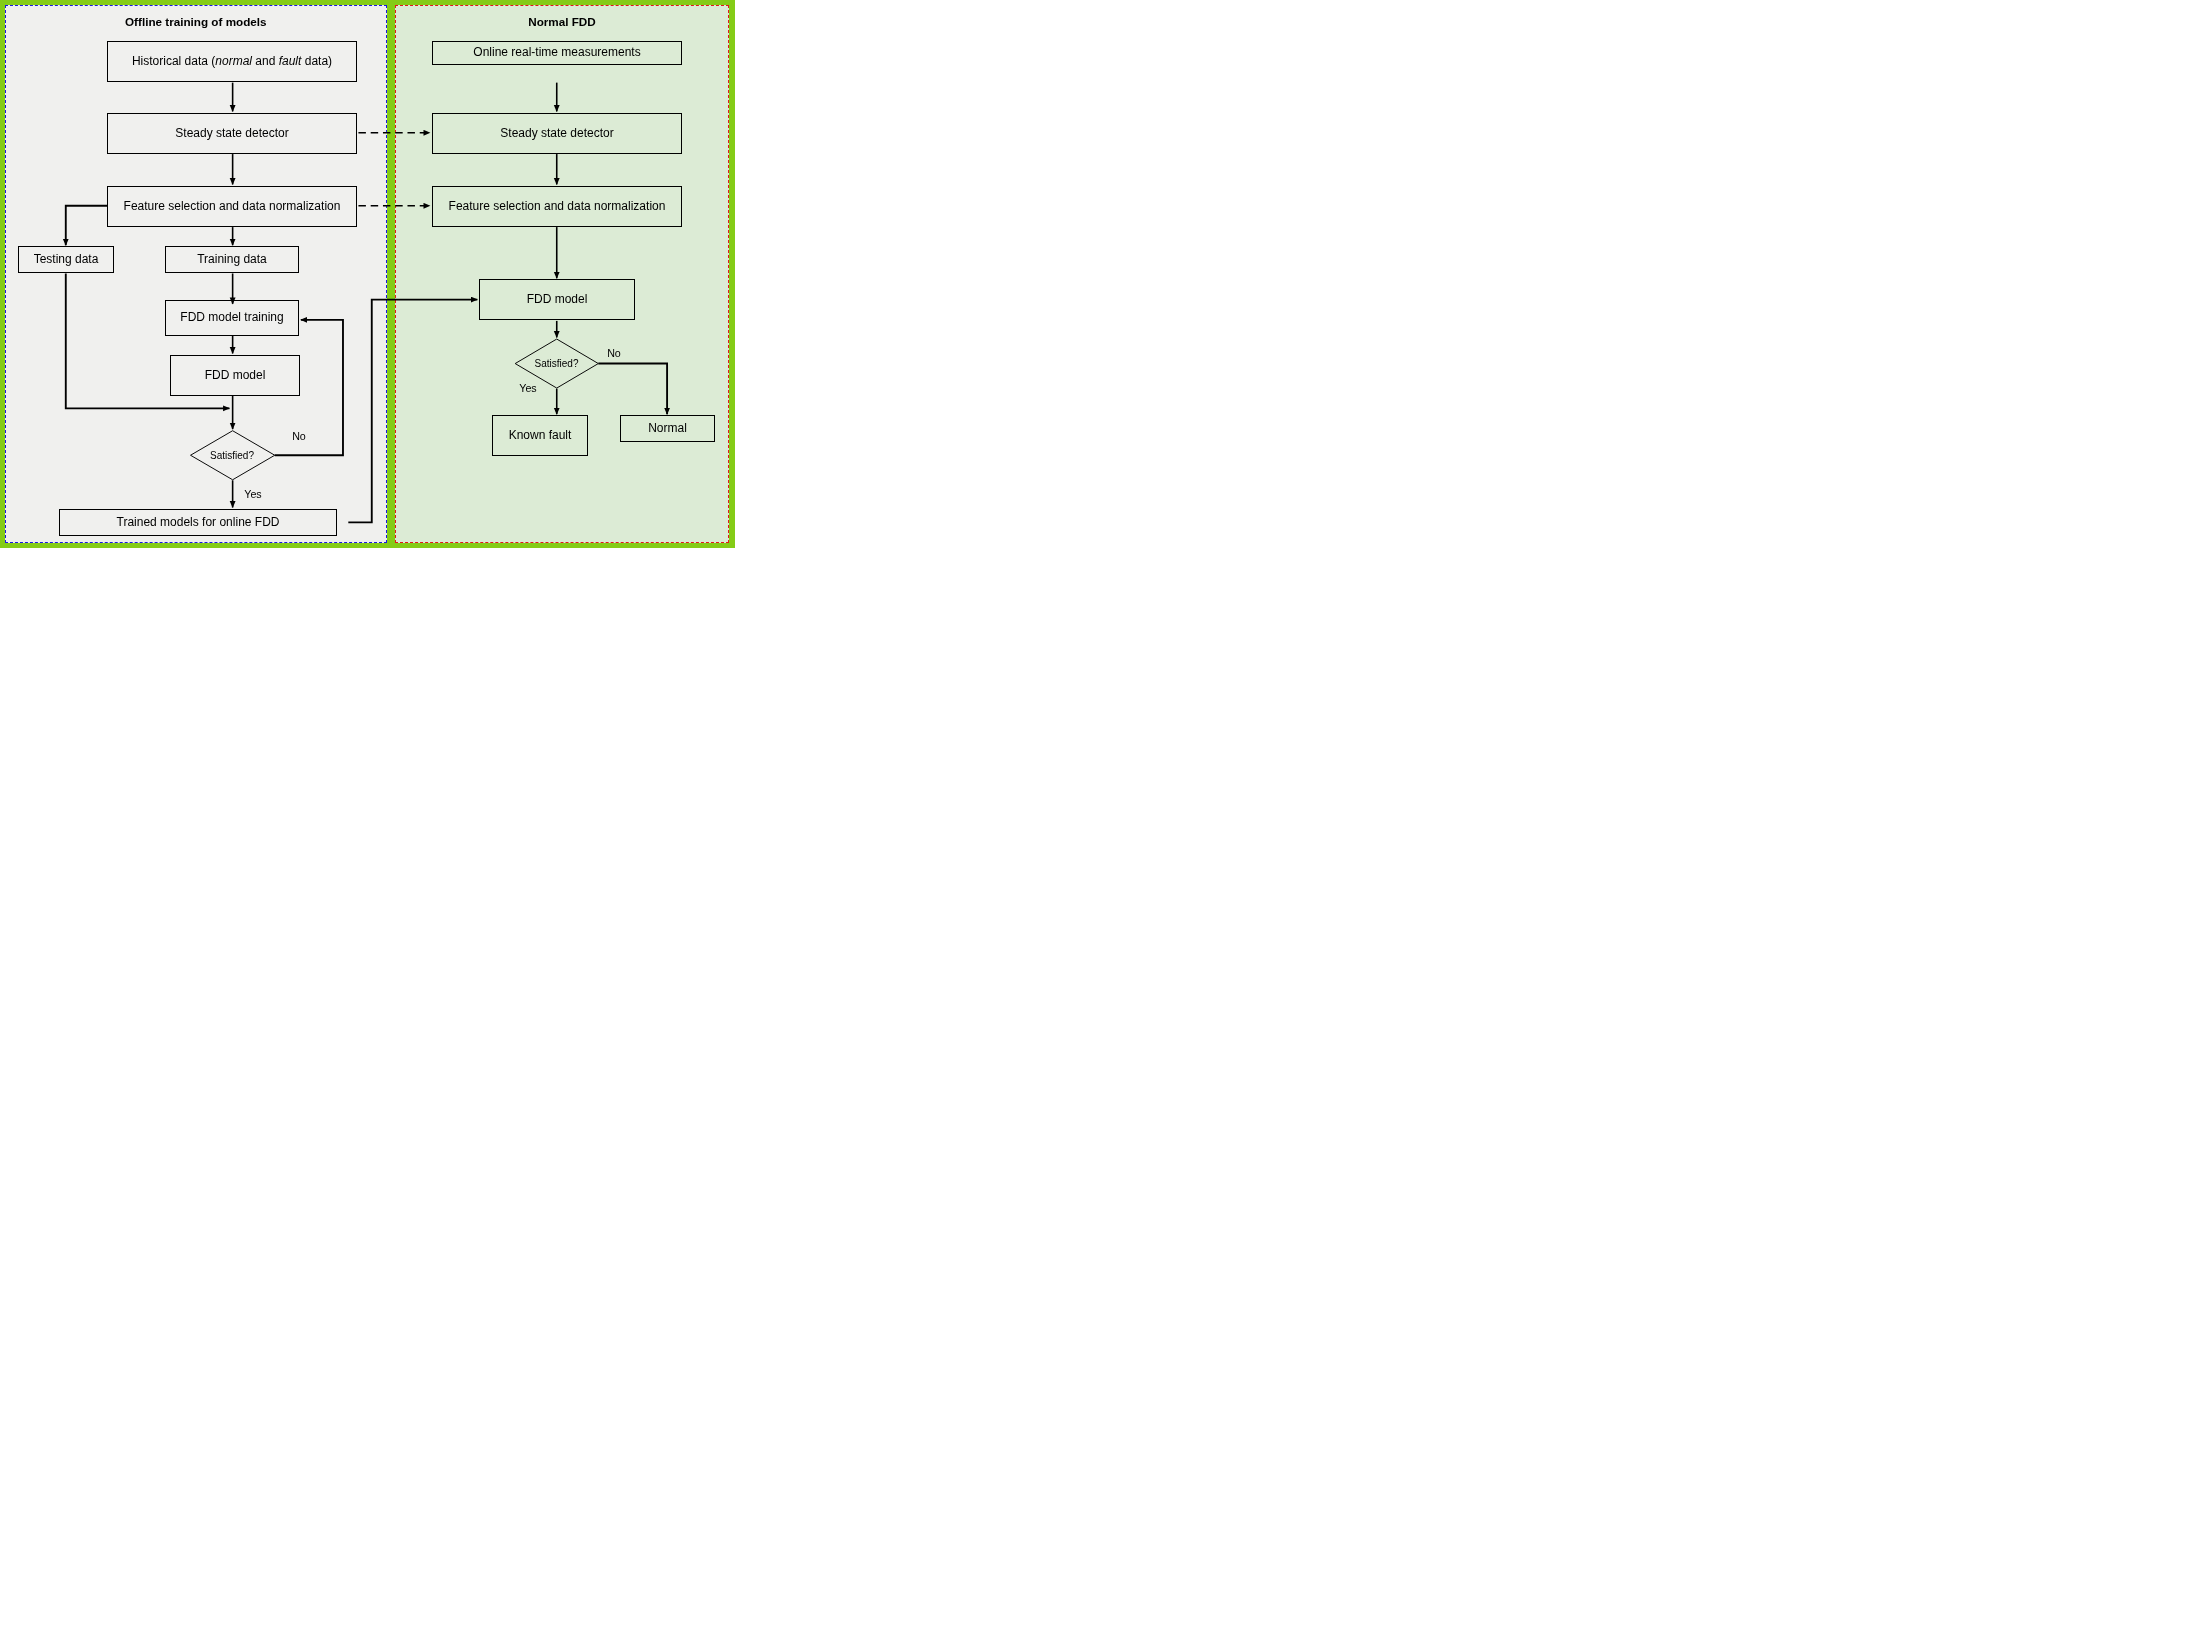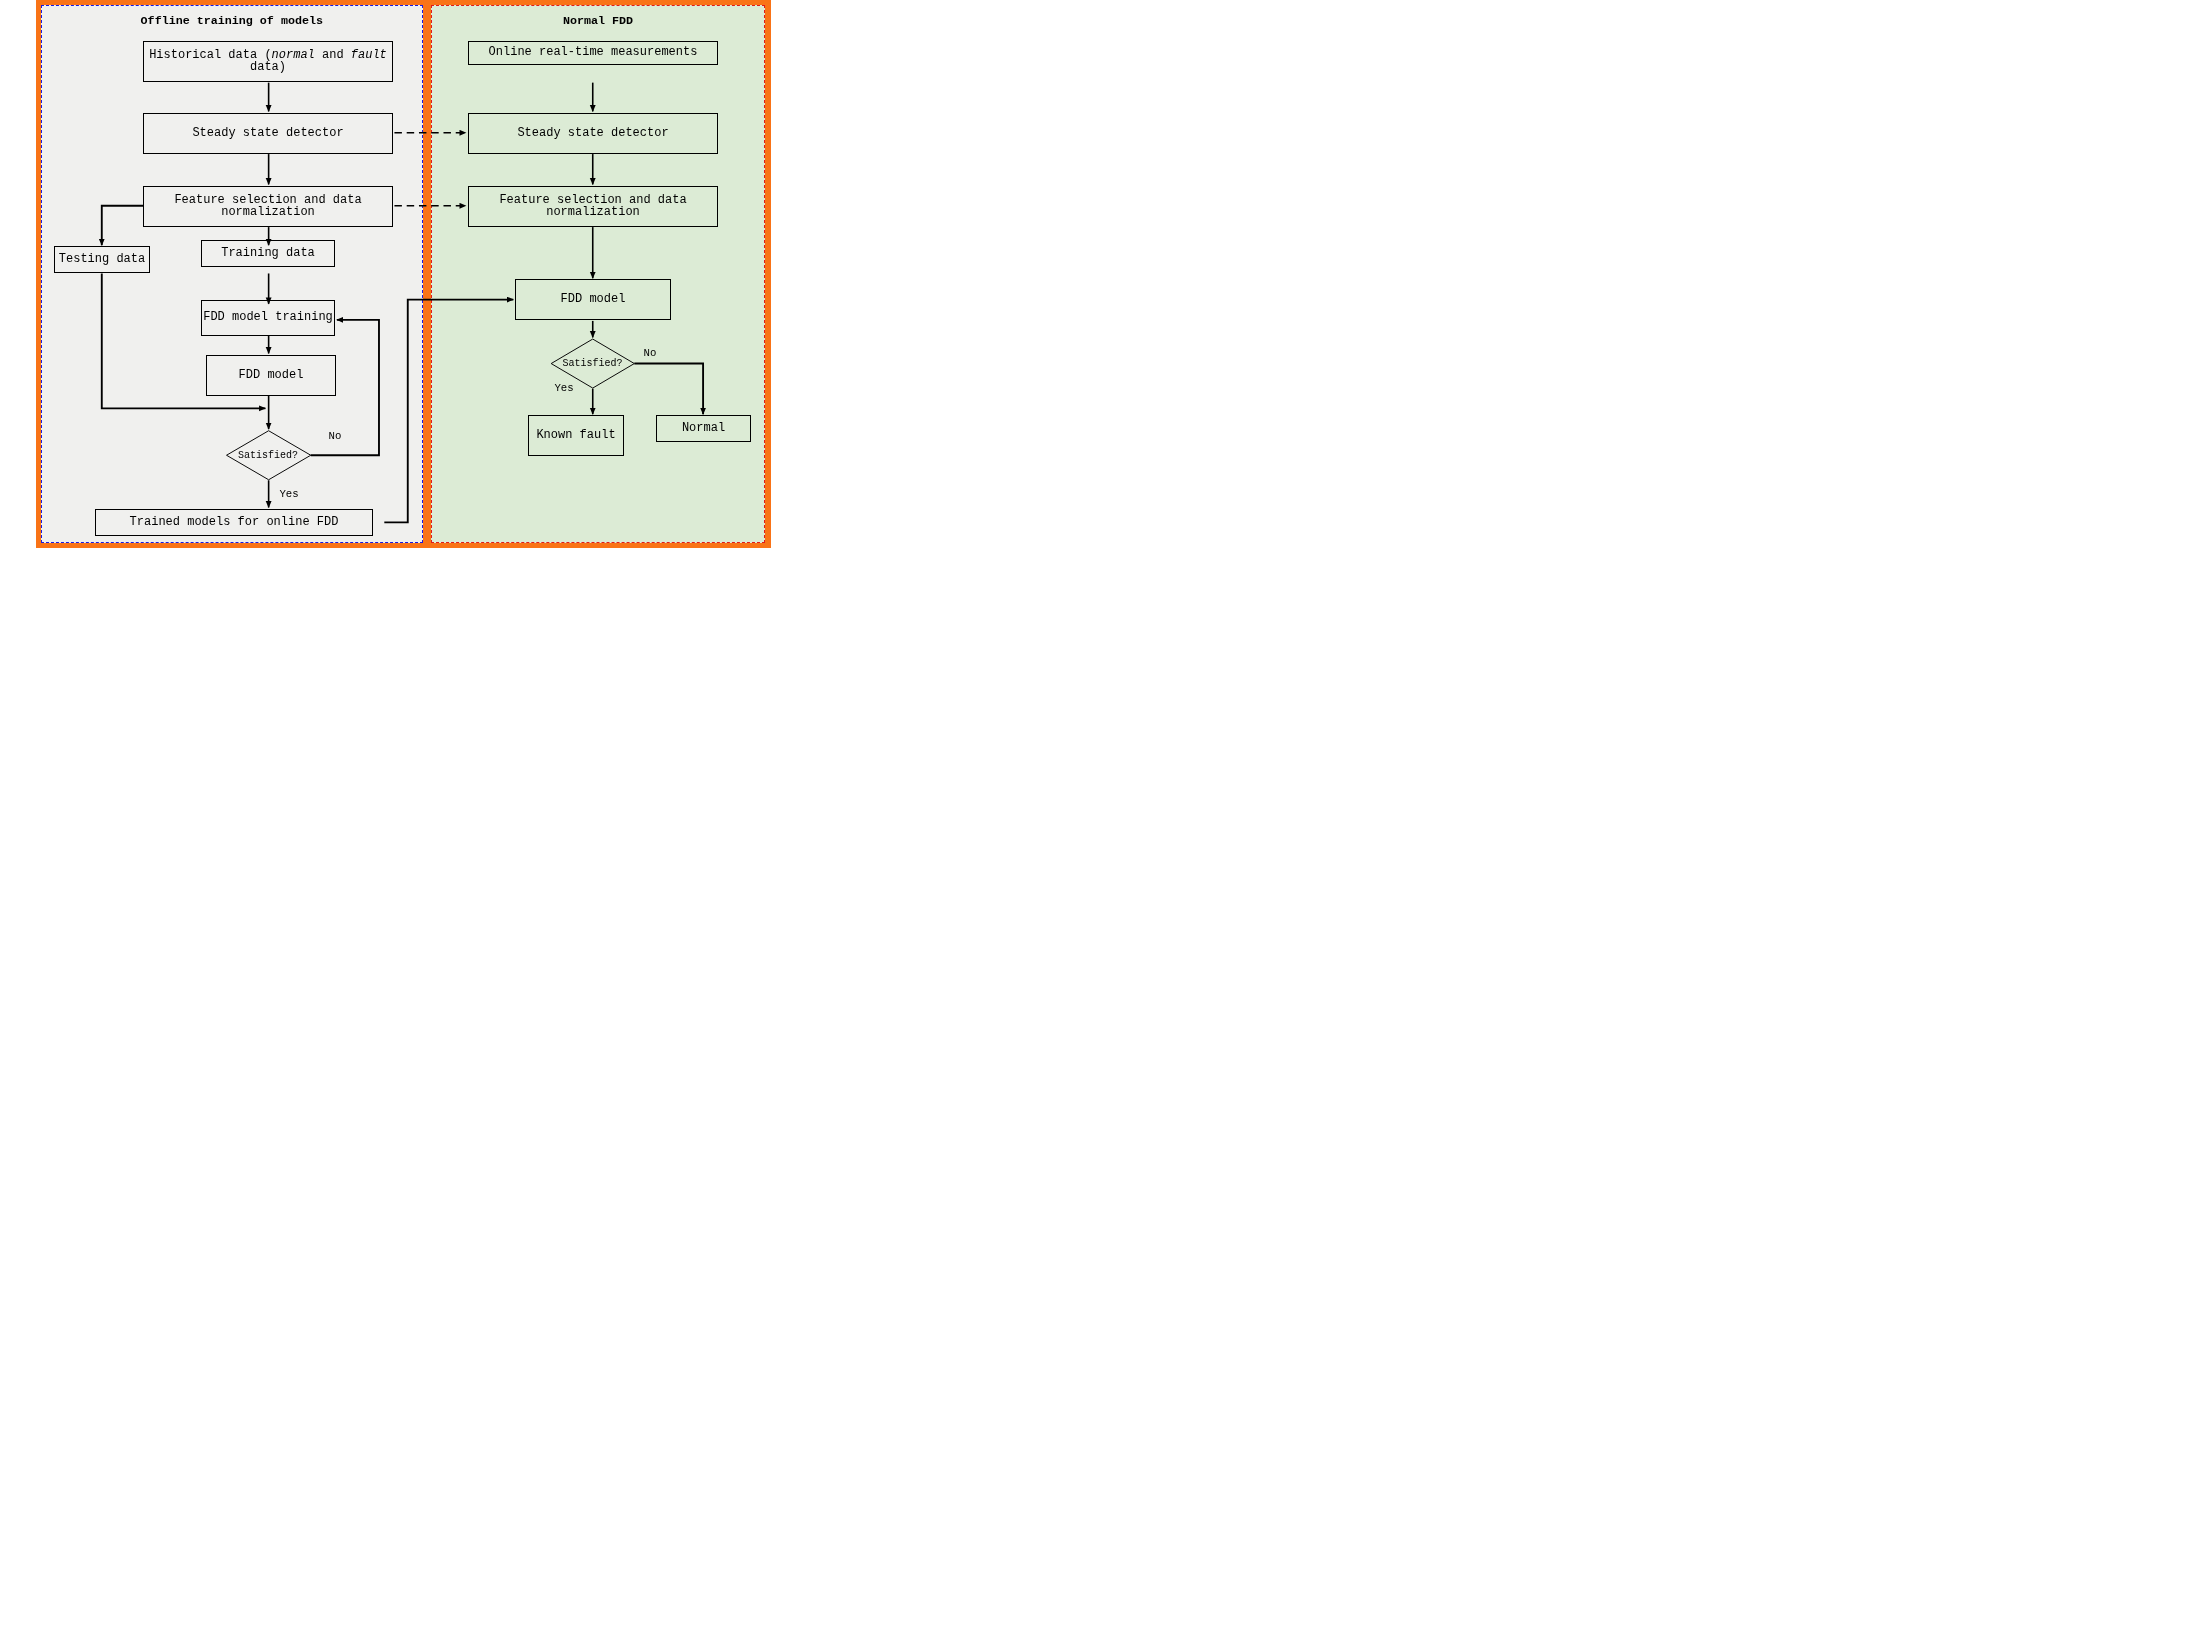--- a/index.html
+++ b/index.html
@@ -6,25 +6,24 @@
     --left-bg:#f0f0ee;
     --right-bg:#dcebd5;
     --left-border:#1a1ae0;
     --right-border:#e01a1a;
     --line:#000000;
   }
   html,body{margin:0;padding:0;background:#ffffff;}
   #canvas{
     position:relative;
     width:735px;height:548px;
-    background:#f97316;
-    font-family:Liberation Mono, monospace;
+    background:#84cc16;
+    font-family:Liberation Sans, sans-serif;
     color:#000;
     overflow:hidden;
-    margin-left:36px;
   }
   .panel{position:absolute;box-sizing:border-box;}
   .panel.left{
     left:4.8px;top:4.8px;width:382px;height:538px;
     background:var(--left-bg);
     border:1.6px dashed var(--left-border);
   }
   .panel.right{
     left:395px;top:4.8px;width:334px;height:538px;
     background:var(--right-bg);
@@ -83,21 +82,21 @@
     <span><span>Historical data (</span><span class="ital">normal</span><span> and </span><span class="ital">fault</span><span> data)</span>
     </span>
   </div>
 
   <div class="node b3" style="left:107px;top:113px;width:250px;height:41px;">Steady state detector</div>
 
   <div class="node b2" style="left:107px;top:186px;width:250px;height:41px;">Feature selection and data normalization</div>
 
   <div class="node b2" style="left:18px;top:246px;width:96px;height:27px;">Testing data</div>
 
-  <div class="node b2" style="left:165px;top:240px;width:134px;height:27px;">Training data</div>
+  <div class="node b2" style="left:165px;top:246px;width:134px;height:27px;">Training data</div>
 
   <div class="node b2" style="left:165px;top:300px;width:134px;height:36px;">FDD model training</div>
 
   <div class="node b2" style="left:170px;top:355px;width:130px;height:41px;">FDD model</div>
 
   <div class="dlabel" style="left:190px;top:431px;width:84px;height:49px;">Satisfied?</div>
 
   <div class="node b2" style="left:59px;top:509px;width:278px;height:27px;">Trained models for online FDD</div>
 
   <div class="elabel" style="left:283px;top:428px;width:32px;height:15px;">No</div>

